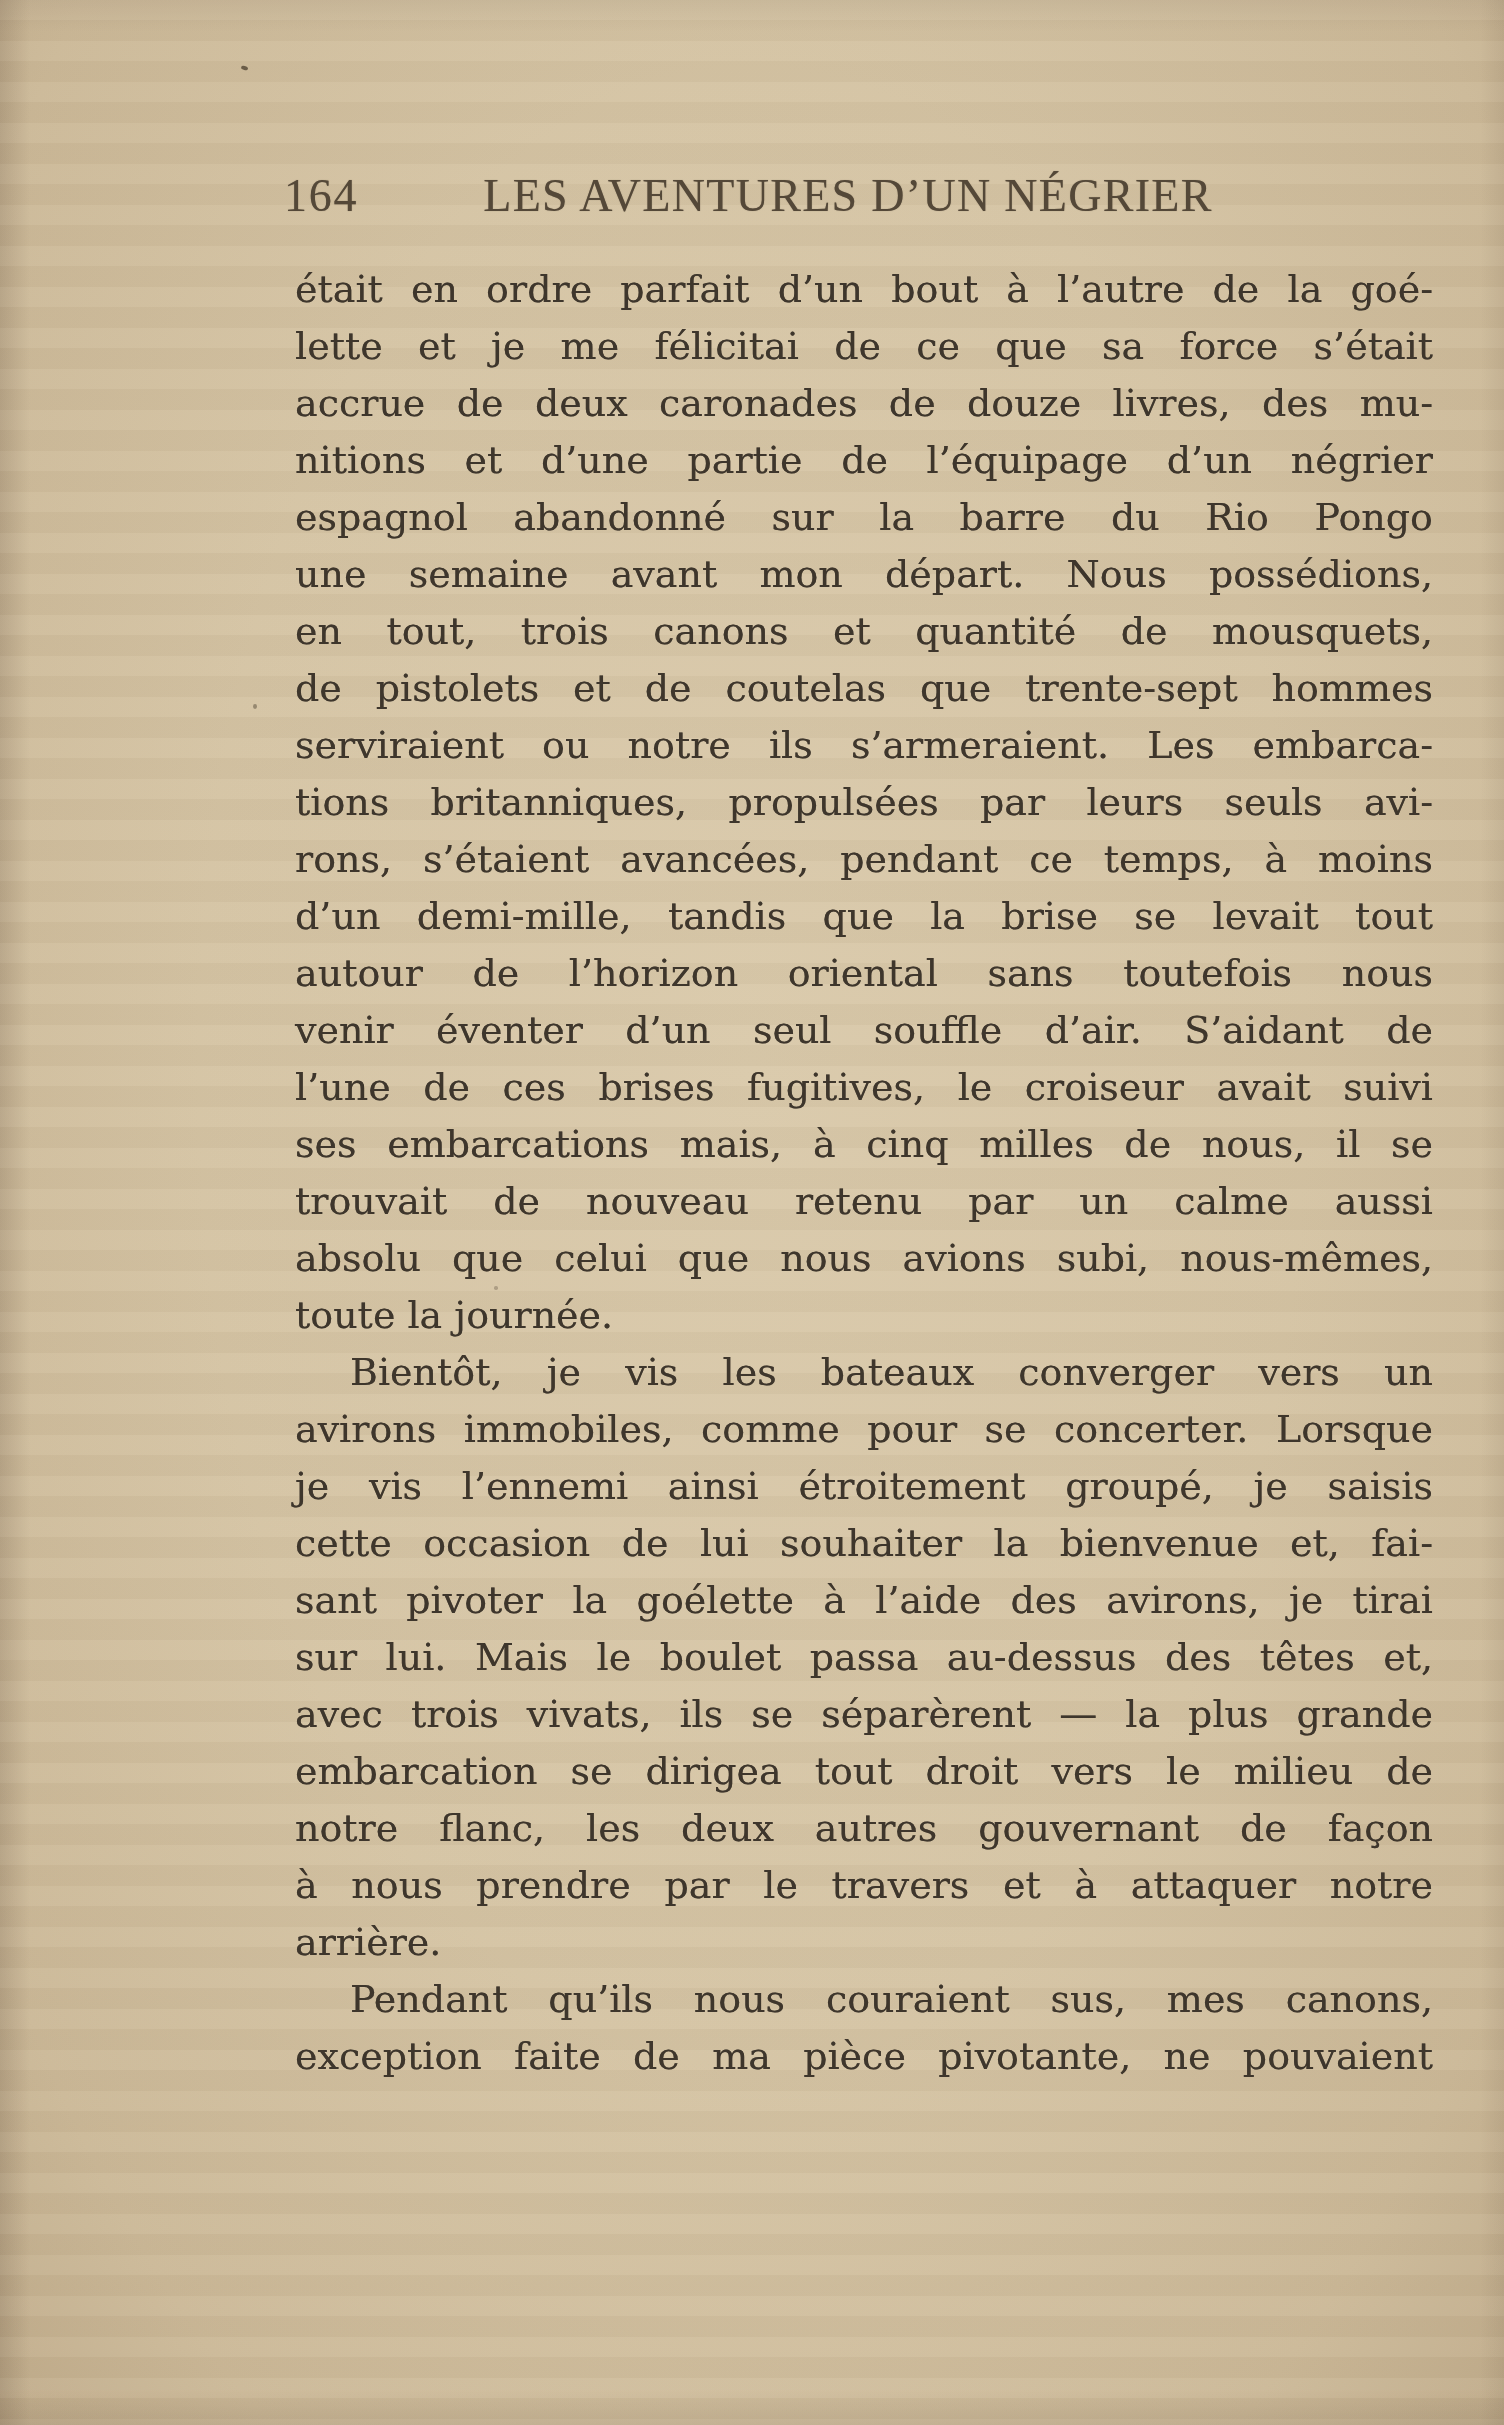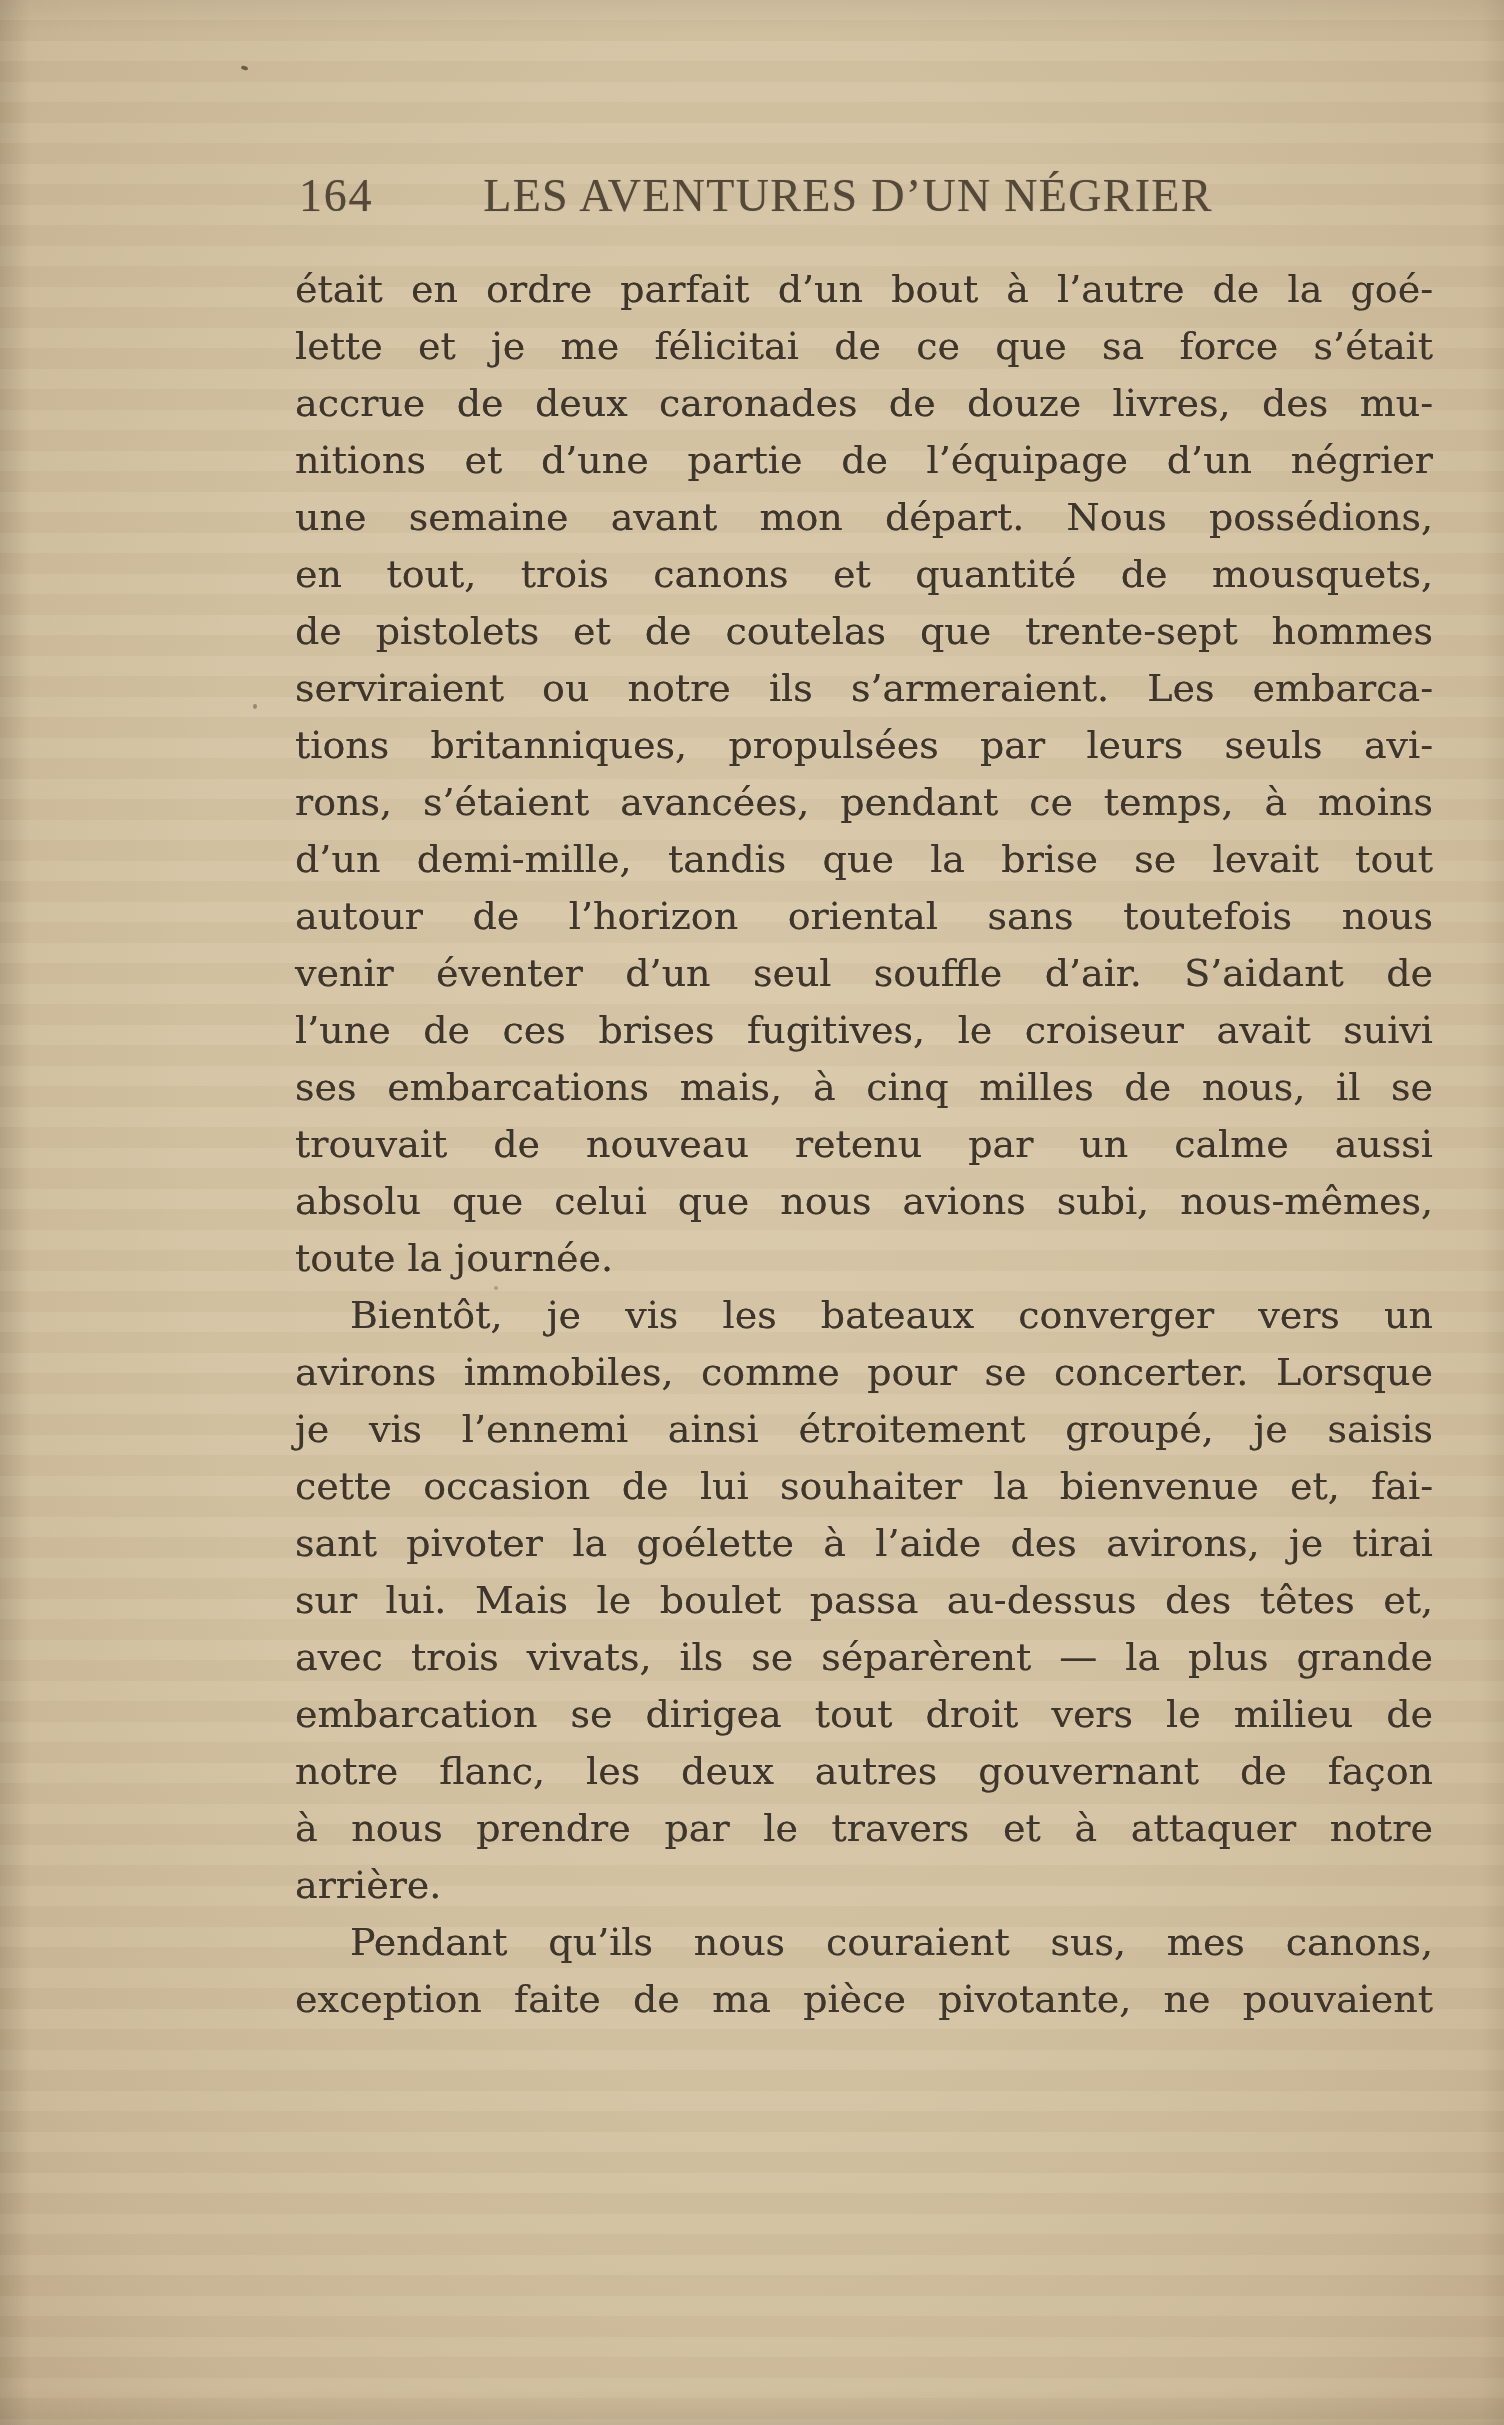--- a/index.html
+++ b/index.html
@@ -30,21 +30,21 @@
       
       radial-gradient(ellipse at 50% 44%, #d9c9aa 0%, #d4c3a3 52%, #cbb897 84%, #c0ac8b 100%);
   }
   .running-head{
     position:absolute;
     top:173px;left:279px;width:1138px;height:51px;
     color:var(--header-ink);
     font-family:"Liberation Serif","DejaVu Serif",serif;
   }
   .page-number{
-    position:absolute;left:20px;top:0;
+    position:absolute;left:5px;top:0;
     font-size:46px;line-height:46px;
     letter-spacing:1.8px;
     text-shadow:0 0 0.9px rgba(84,72,56,0.55);
   }
   .head-title{
     display:block;
     text-align:center;
     font-size:46px;line-height:46px;
     font-weight:normal;
     letter-spacing:1.3px;
@@ -91,20 +91,21 @@
     <span class="page-number">164</span>
     <h1 class="head-title">LES AVENTURES D’UN NÉGRIER</h1>
   </header>
 
   <main class="text-block">
     <div id="text-lines">
         <div class="line">était en ordre parfait d’un bout à l’autre de la goé-</div>
         <div class="line">lette et je me félicitai de ce que sa force s’était</div>
         <div class="line">accrue de deux caronades de douze livres, des mu-</div>
         <div class="line">nitions et d’une partie de l’équipage d’un négrier</div>
+        <div class="line">espagnol abandonné sur la barre du Rio Pongo</div>
         <div class="line">une semaine avant mon départ. Nous possédions,</div>
         <div class="line">en tout, trois canons et quantité de mousquets,</div>
         <div class="line">de pistolets et de coutelas que trente-sept hommes</div>
         <div class="line">serviraient ou notre ils s’armeraient. Les embarca-</div>
         <div class="line">tions britanniques, propulsées par leurs seuls avi-</div>
         <div class="line">rons, s’étaient avancées, pendant ce temps, à moins</div>
         <div class="line">d’un demi-mille, tandis que la brise se levait tout</div>
         <div class="line">autour de l’horizon oriental sans toutefois nous</div>
         <div class="line">venir éventer d’un seul souffle d’air. S’aidant de</div>
         <div class="line">l’une de ces brises fugitives, le croiseur avait suivi</div>

